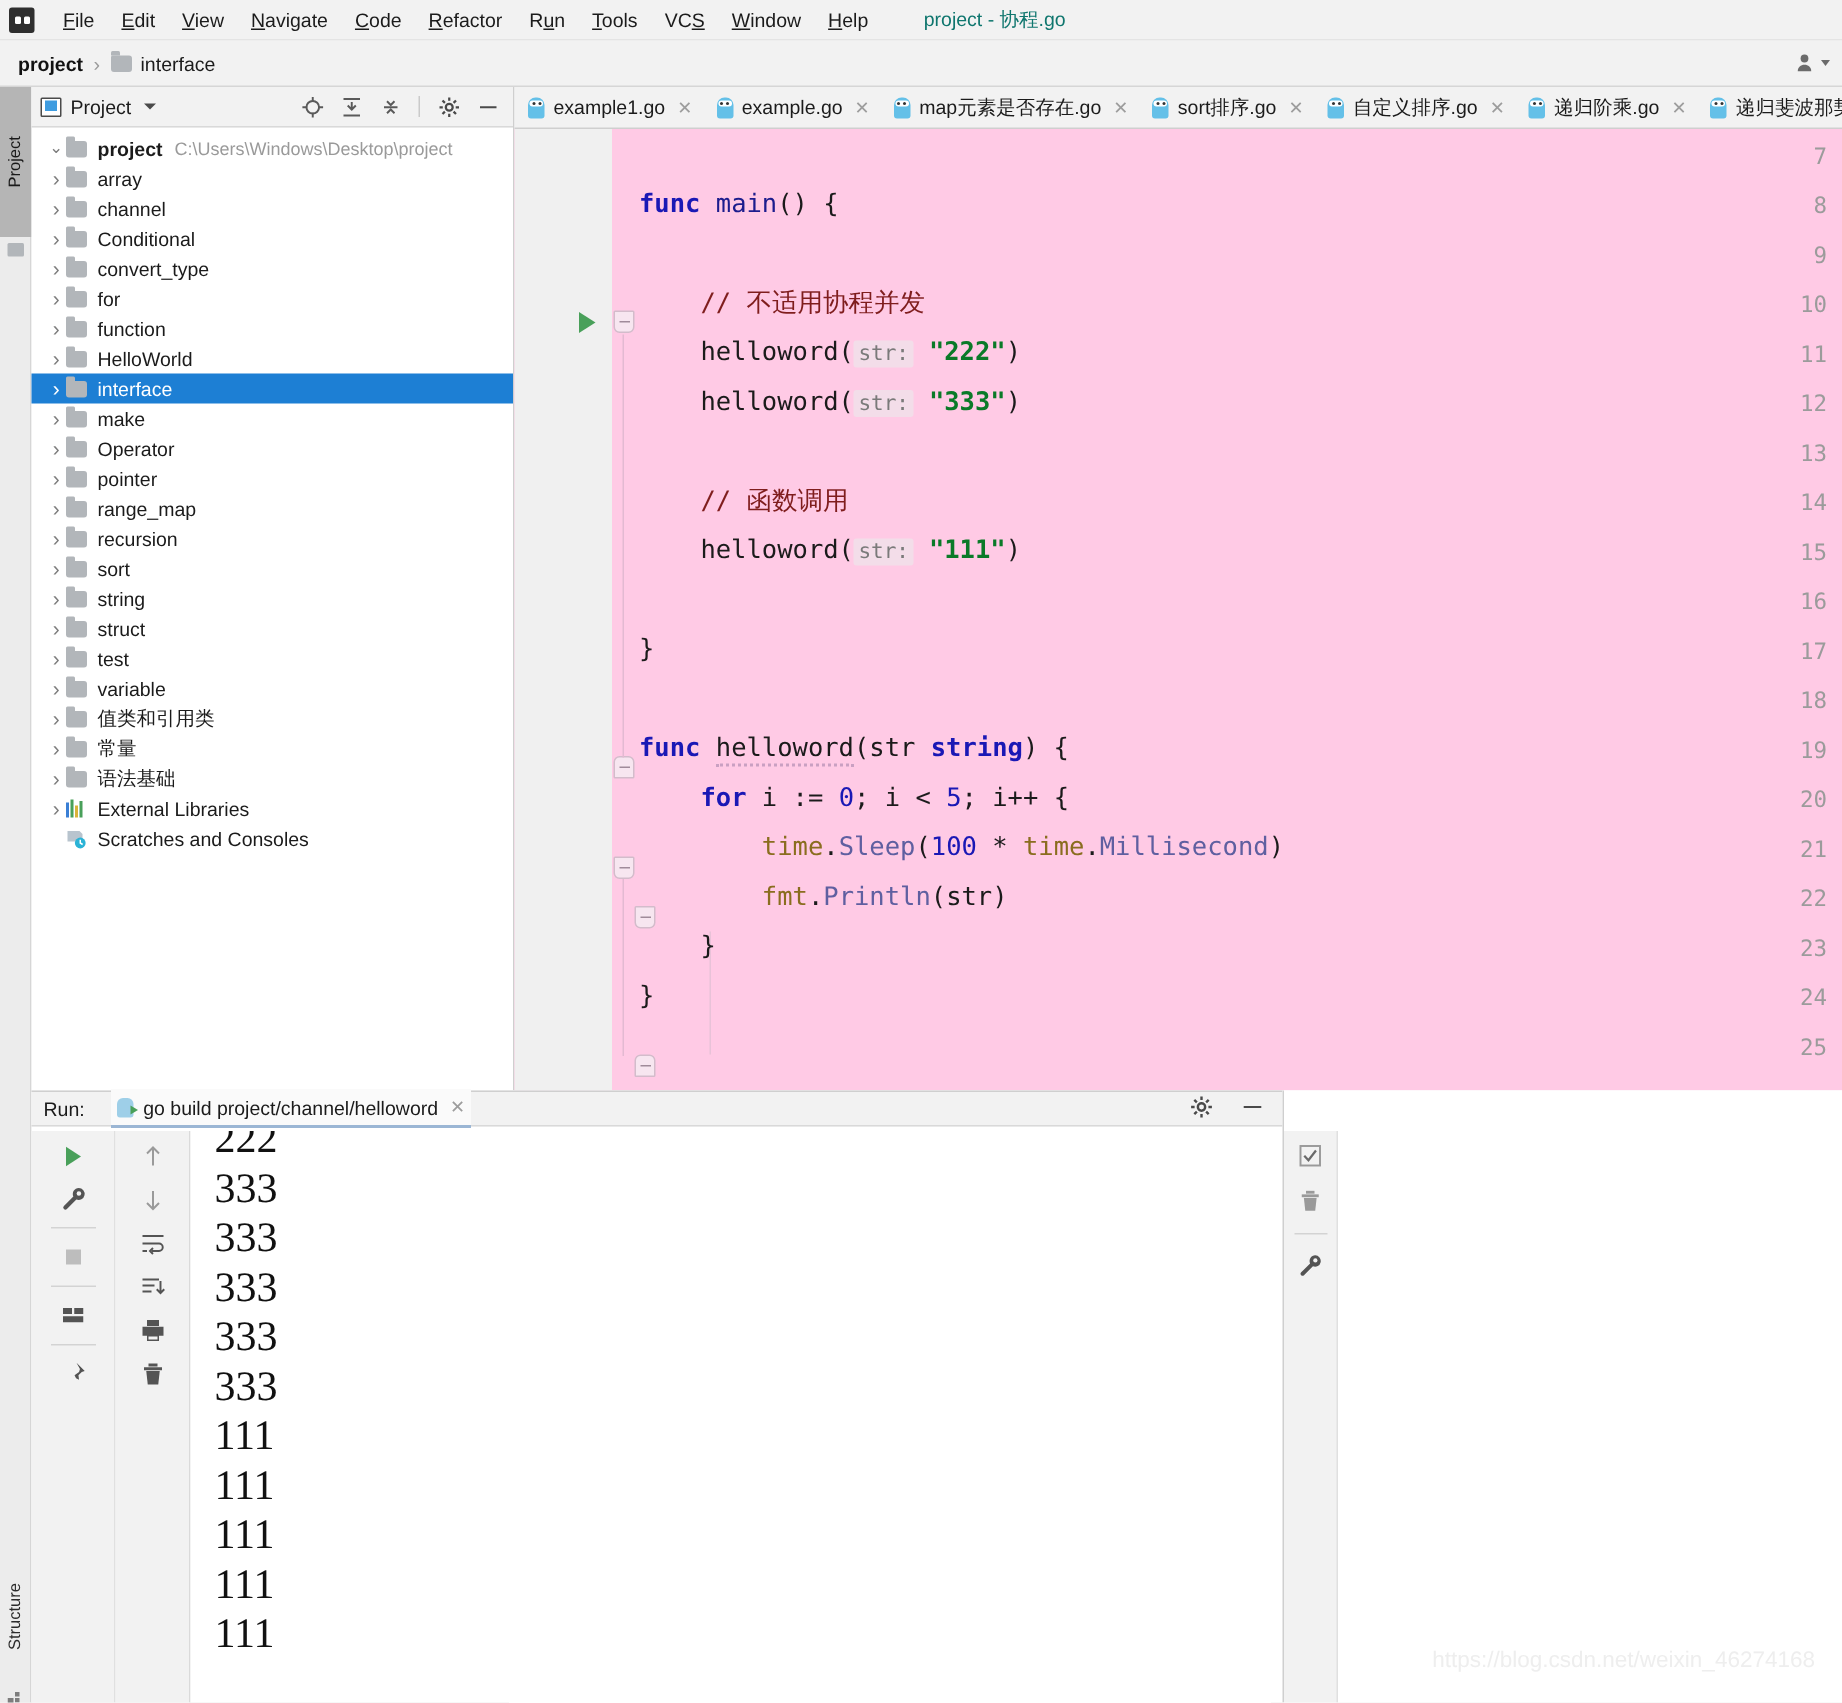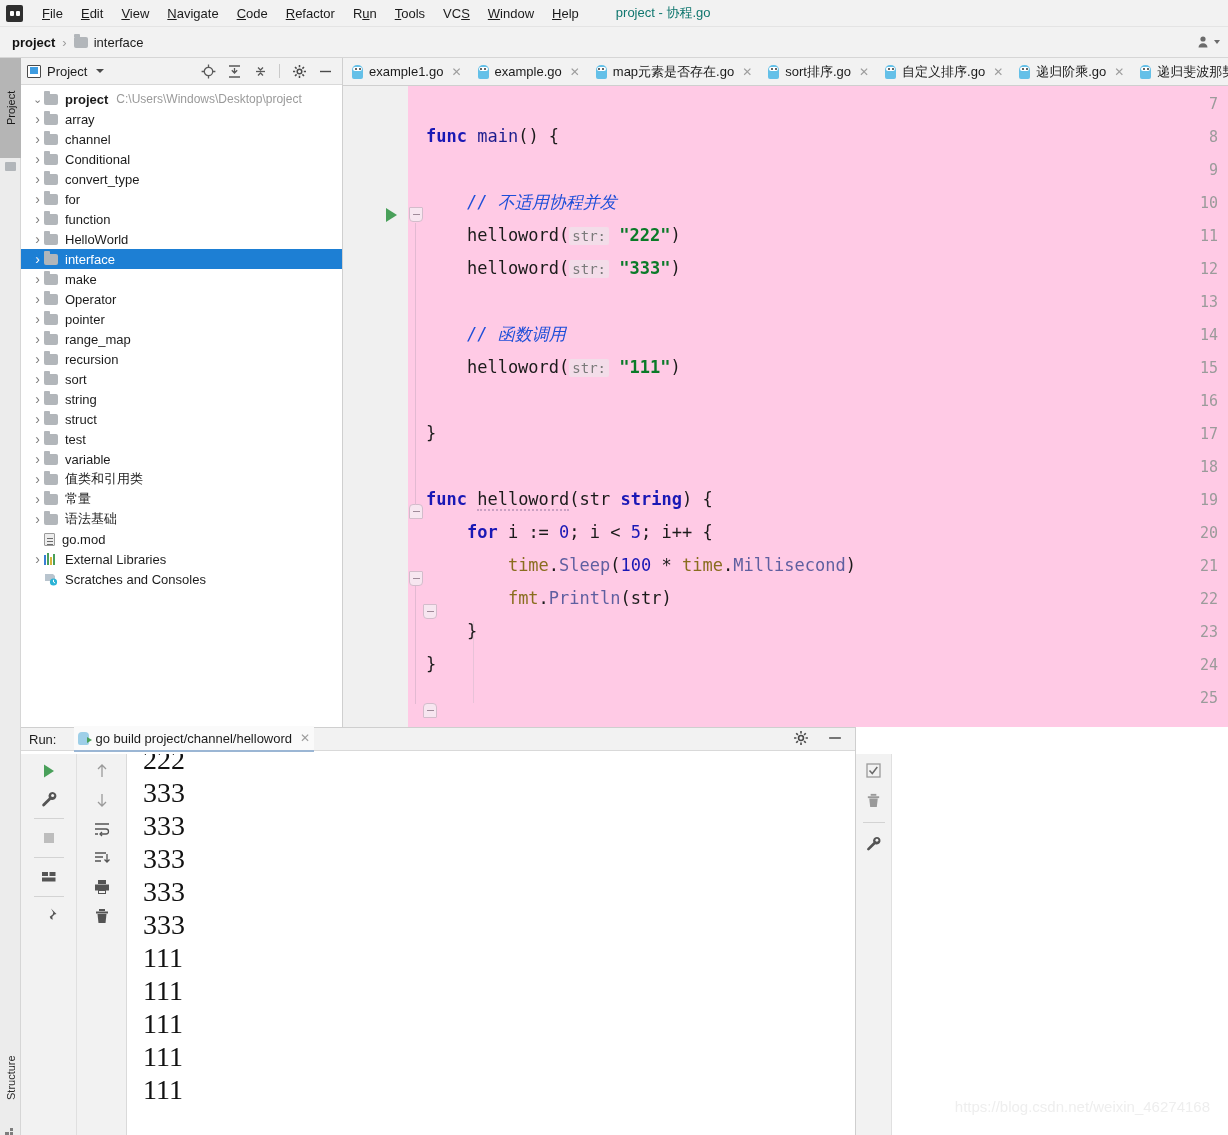--- a/index.html
+++ b/index.html
@@ -182,21 +182,21 @@
   }
   .cline {
     position:absolute; left:0;
     font-family:"DejaVu Sans Mono", monospace; font-size:17px;
     white-space:pre; color:#1b1b1b; line-height:1;
   }
   .kw  { color:#1a18b5; font-weight:bold; }
   .fn  { color:#1c1c8d; }
   .num { color:#1a18b5; }
   .str { color:#0a7a28; font-weight:bold; }
-  .cmt { color:#1d4ed8; font-style:italic; }
+  .cmt { color:#7f1d1d; }
   .pkg { color:#8a6d1f; }
   .mth { color:#5f5fa0; }
   .hint {
     background:#f3dde9; color:#7a7a7a; font-size:14px; padding:1px 3px;
     border-radius:2px;
   }
   .fnund { border-bottom:2px dotted #c9a0c2; }
   .runtri {
     position:absolute; left:43px; width:0;height:0;
     border-top:7px solid transparent;border-bottom:7px solid transparent;
@@ -489,25 +489,20 @@
         </div>
         <div class="trow ind1">
           <span class="chev" style="font-size: 14px;">›</span>
           <span class="folder"></span>
           <span class="tname">常量</span>
         </div>
         <div class="trow ind1">
           <span class="chev" style="font-size: 14px;">›</span>
           <span class="folder"></span>
           <span class="tname">语法基础</span>
-        </div>
-        <div class="trow ind1">
-          <span class="chev"></span>
-          <span class="filemod"></span>
-          <span class="tname">go.mod</span>
         </div>
         <div class="trow">
           <span class="chev" style="font-size: 14px;">›</span>
           <span class="extlib-ico">
             <i style="height:10px;background:#3a7fd5"></i>
             <i style="height:12px;background:#49a05a"></i>
             <i style="height:8px;background:#d9b33a"></i>
             <i style="height:11px;background:#49a05a"></i>
           </span>
           <span class="tname">External Libraries</span>

